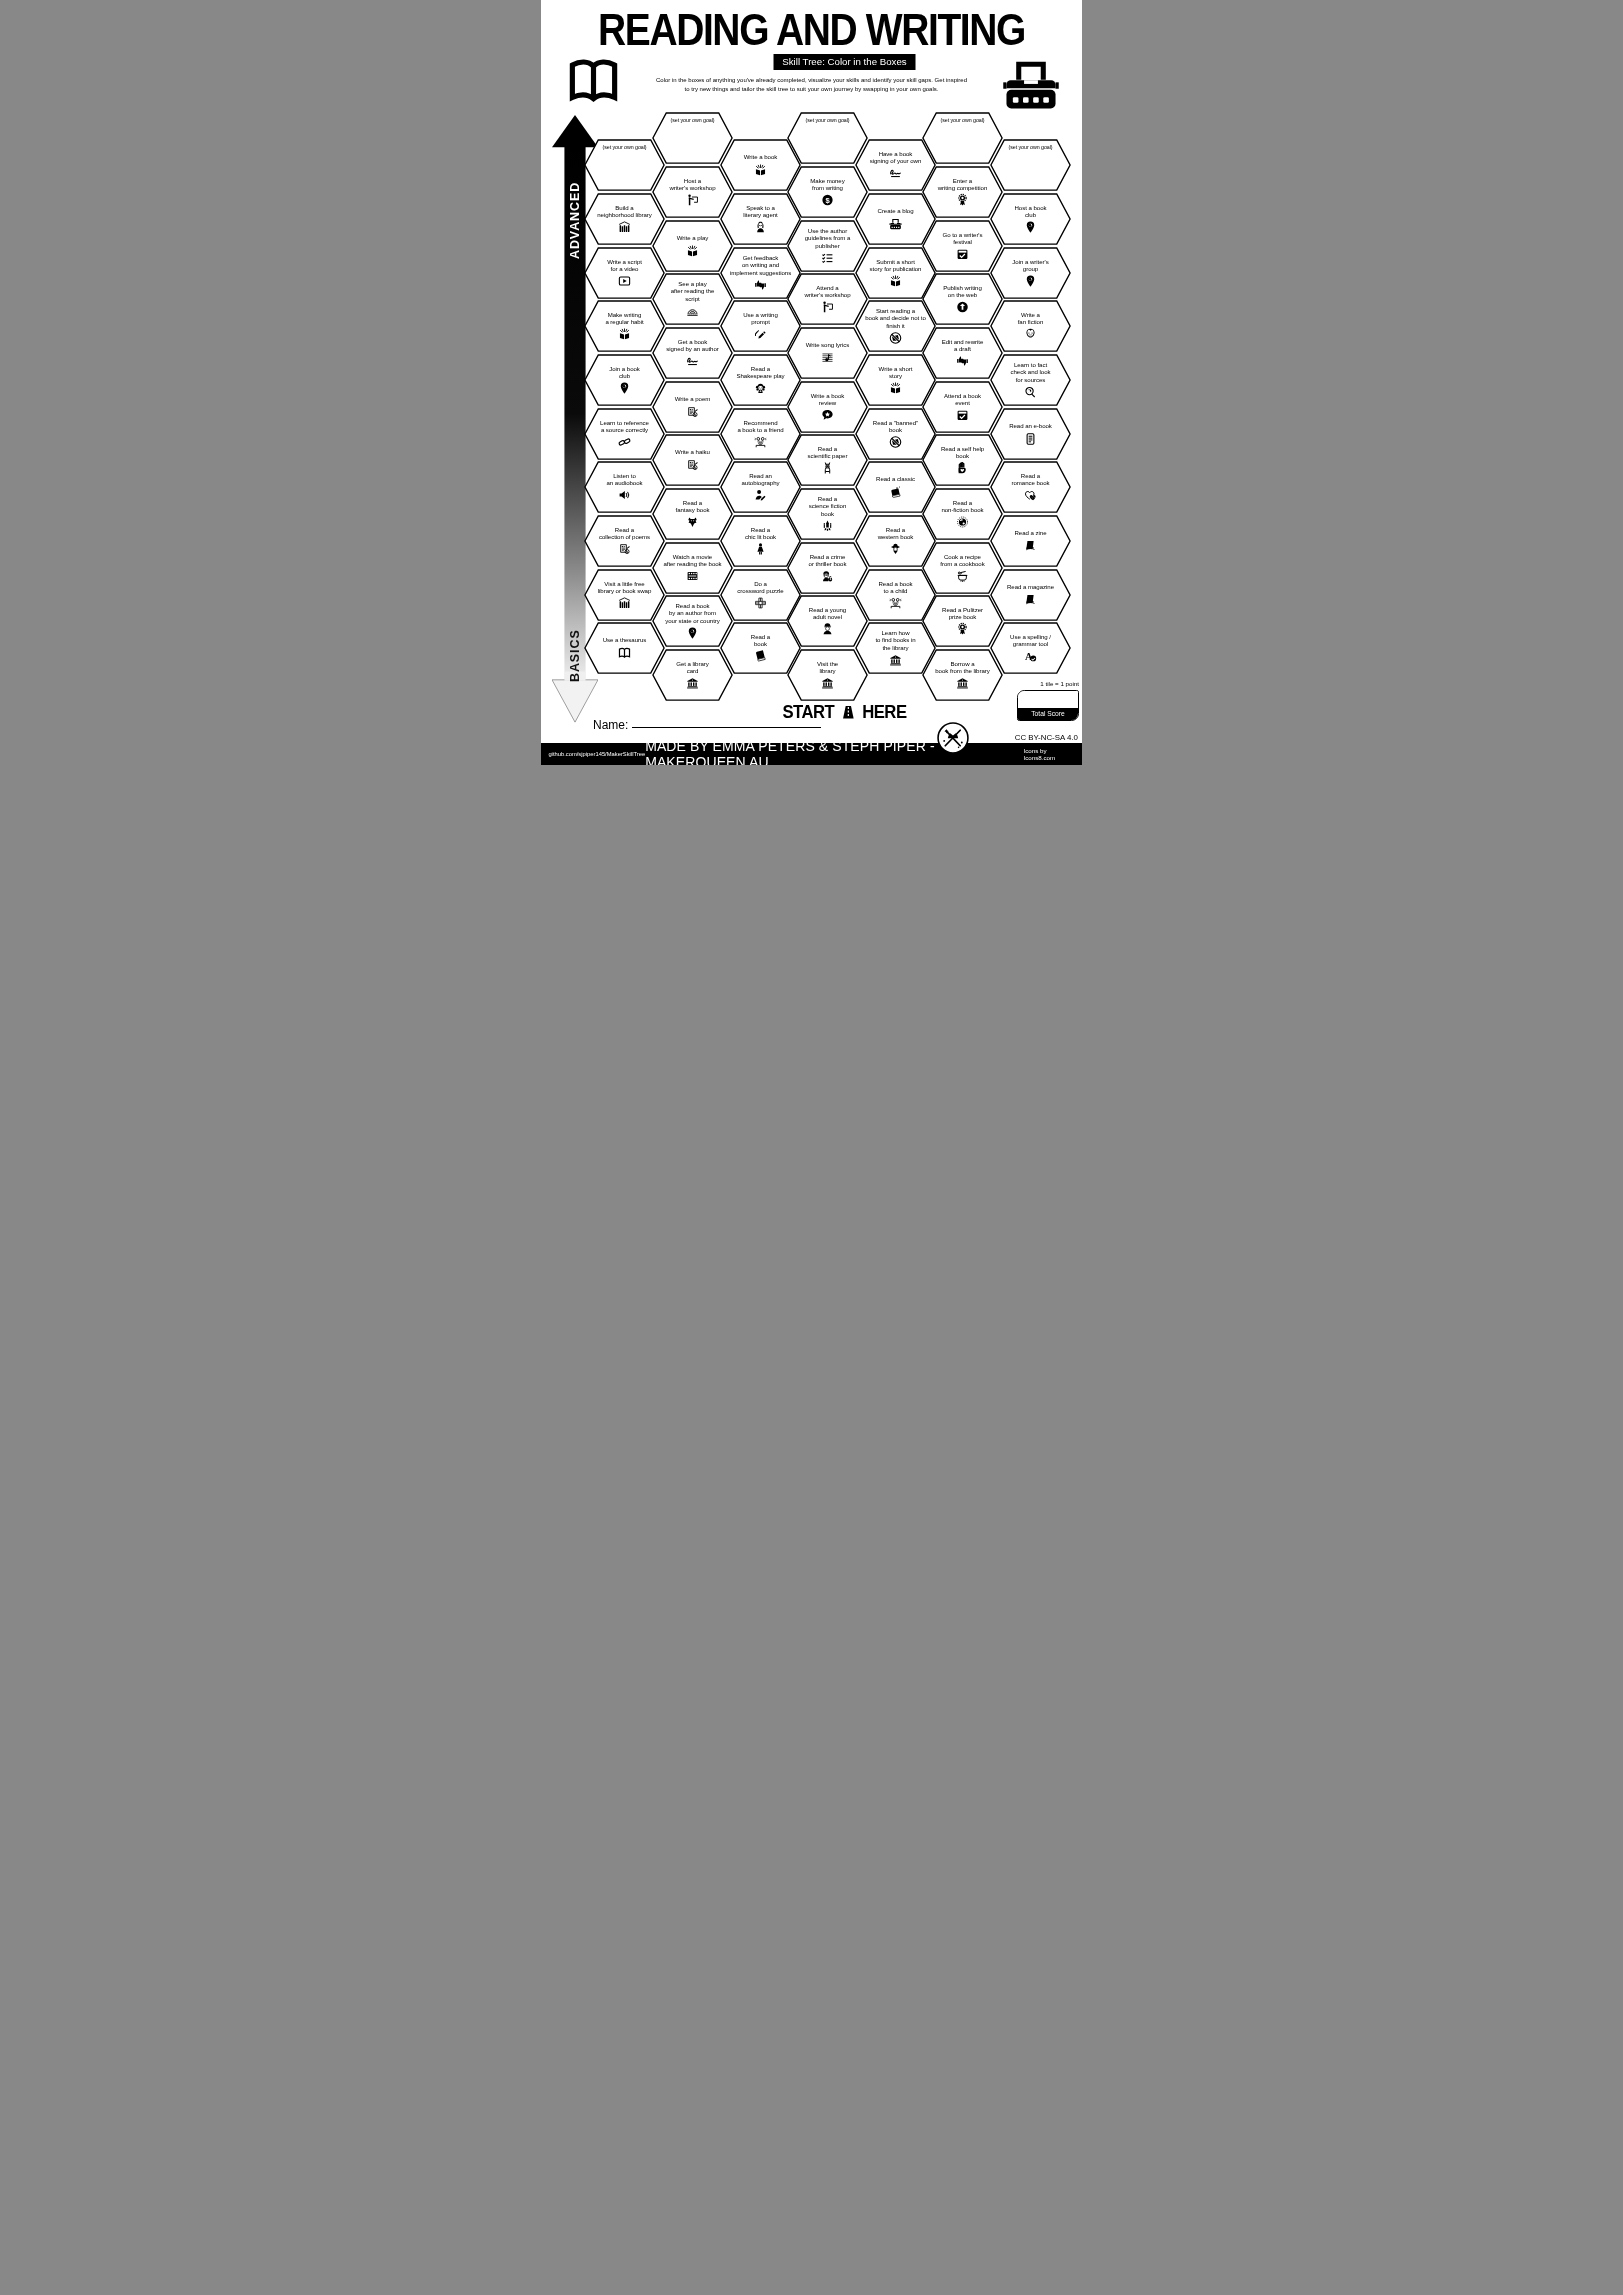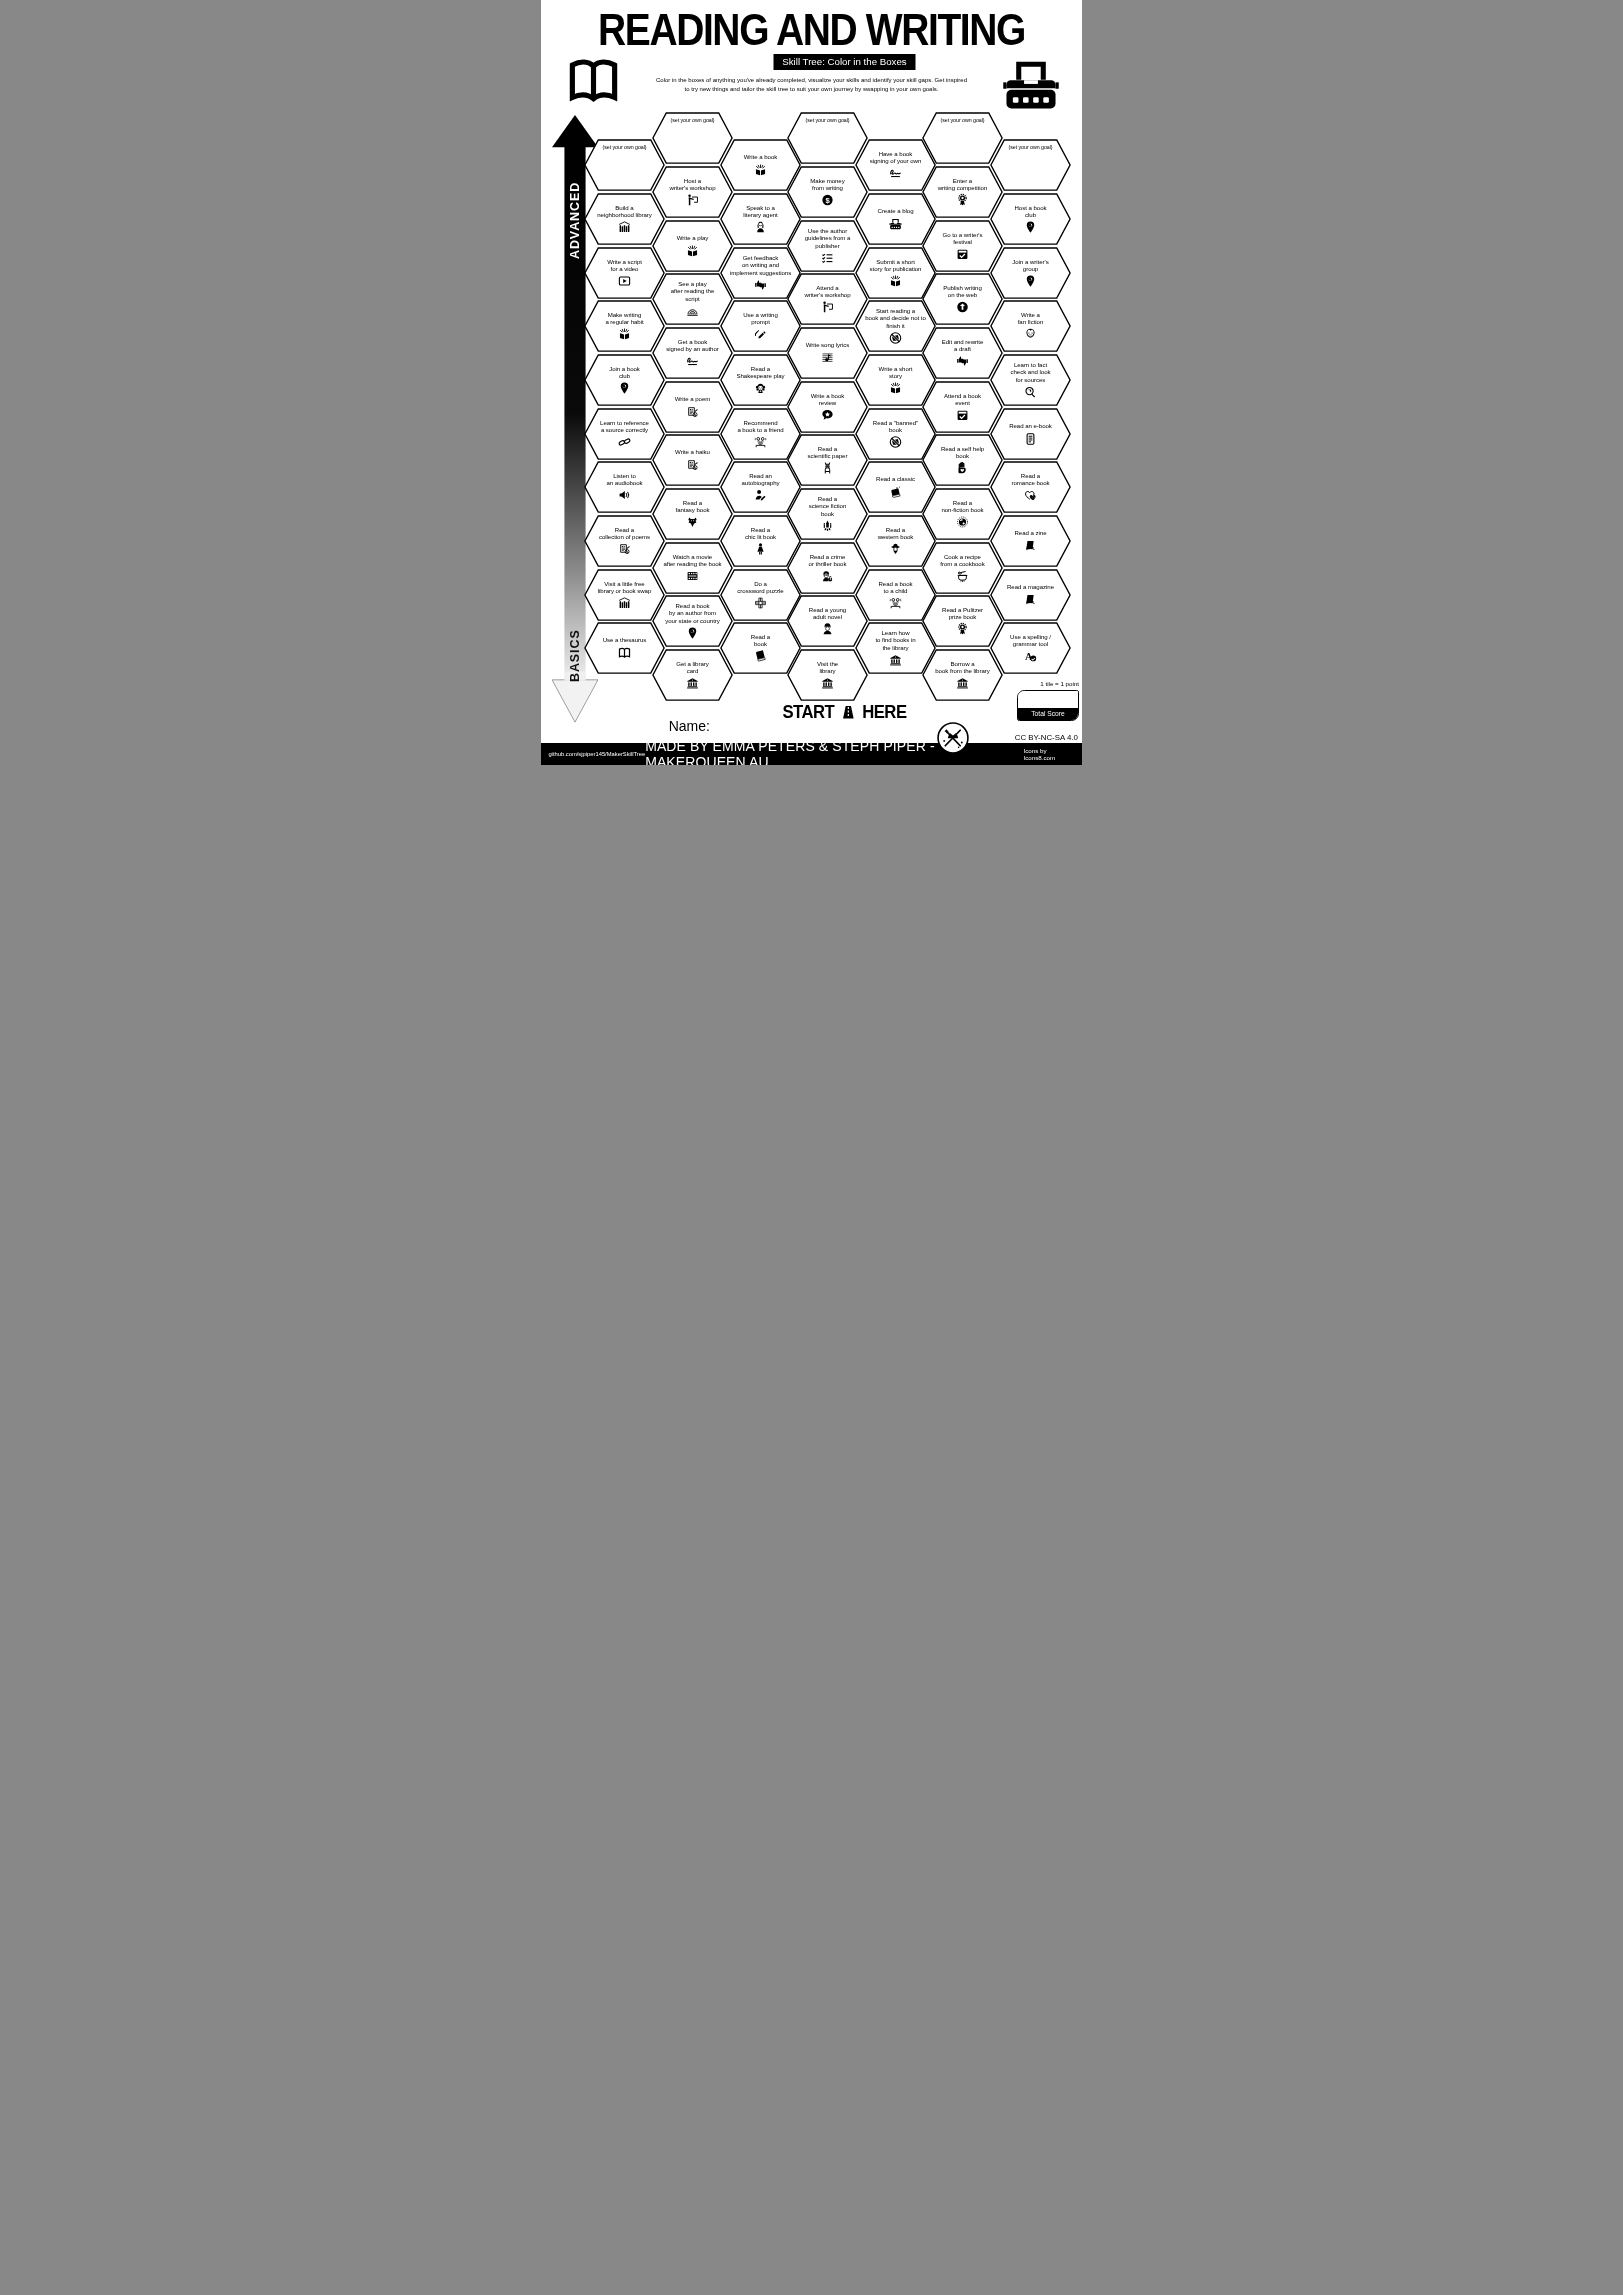--- a/index.html
+++ b/index.html
@@ -30,21 +30,21 @@
           white-space:pre-line;max-width:77px;}
   .ticon{position:relative;z-index:1;width:15px;height:14px;fill:#000;}
   .tile.goal{justify-content:flex-start;padding-top:5.1px;box-sizing:border-box;}
   .tile.goal .tlabel{font-size:5.3px;}
 
   .start{position:absolute;left:0;top:702px;width:541px;display:flex;align-items:center;
          justify-content:center;gap:5.6px;pointer-events:none;padding-left:33px;}
   .start span{font-size:16.7px;font-weight:bold;letter-spacing:-0.5px;transform:scaleY(1.15);}
   .road{width:16.7px;height:18.5px;}
 
-  .namerow{position:absolute;left:52px;top:718px;font-size:14px;display:flex;align-items:center;flex-direction:column;}
+  .namerow{position:absolute;left:52px;top:718px;font-size:12px;display:flex;align-items:flex-start;}
   .nameline{display:inline-block;width:189px;border-bottom:0.7px solid #000;height:9.3px;margin-left:3.7px;}
 
   .tilepoint{position:absolute;left:458px;top:680px;width:80px;text-align:right;font-size:6.2px;}
   .scorebox{position:absolute;left:476px;top:690px;width:62px;height:30.5px;border:0.7px solid #000;
             border-radius:7.4px 2.3px 7.4px 2.3px;overflow:hidden;display:flex;flex-direction:column;box-sizing:border-box;}
   .scorefill{flex:1;background:#fff;}
   .scorelabel{height:12px;background:#000;color:#fff;font-size:6.7px;display:flex;
               align-items:center;justify-content:center;}
   .logo{position:absolute;left:396px;top:722px;width:32px;height:32px;z-index:3;}
   .license{position:absolute;left:430px;top:733px;width:107px;text-align:right;font-size:7.9px;}

